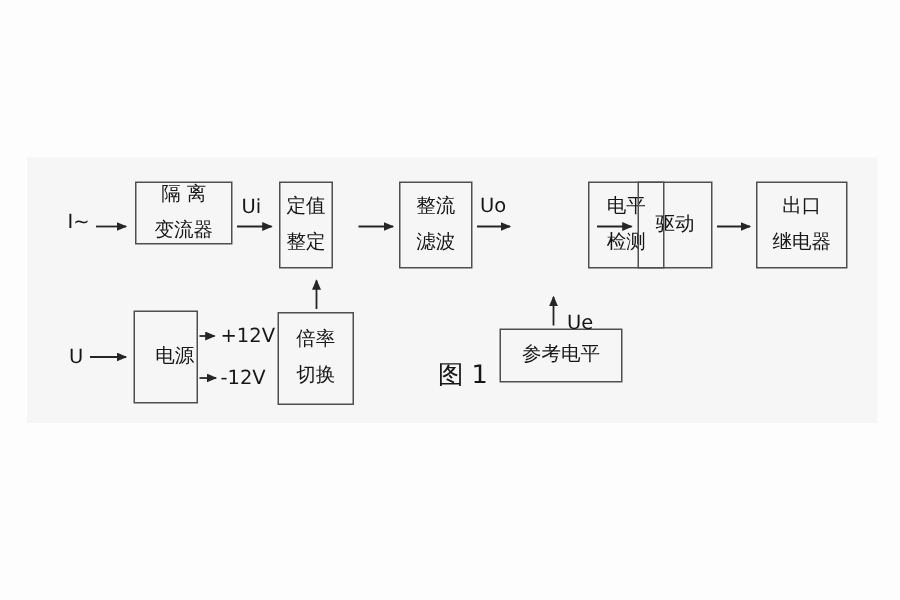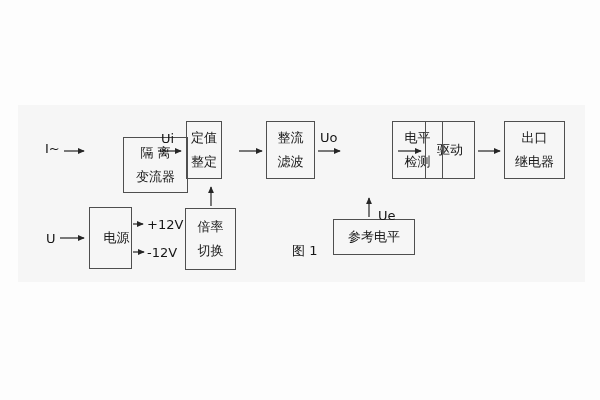--- a/index.html
+++ b/index.html
@@ -20,21 +20,21 @@
     border: 1px solid #4f4f4f;
     display: flex; flex-direction: column;
     align-items: center; justify-content: center;
     font-size: 13px; line-height: 24px; color: #161616;
     white-space: nowrap;
   }
   .lbl {
     position: absolute; font-size: 13px; color: #161616; white-space: nowrap;
     line-height: 15px;
   }
-  .caption { font-size: 13px; }
+  .caption { font-size: 17px; }
   svg.arrows { position: absolute; left: 0; top: 0; pointer-events: none; }
 </style>
 </head>
 <body>
 
 <div class="stage">
 
   <div class="photo-area"></div>
 
   <svg class="arrows" width="600" height="400">
@@ -49,21 +49,21 @@
     <line x1="318" y1="151" x2="340" y2="151" stroke="#262626" stroke-width="1.2" marker-end="url(#arr)"></line>
     <line x1="398" y1="151" x2="421" y2="151" stroke="#262626" stroke-width="1.2" marker-end="url(#arr)"></line>
     <line x1="478" y1="151" x2="500" y2="151" stroke="#262626" stroke-width="1.2" marker-end="url(#arr)"></line>
     <line x1="60" y1="238" x2="84" y2="238" stroke="#262626" stroke-width="1.2" marker-end="url(#arr)"></line>
     <line x1="133" y1="224" x2="143" y2="224" stroke="#262626" stroke-width="1.2" marker-end="url(#arr)"></line>
     <line x1="133" y1="252" x2="144" y2="252" stroke="#262626" stroke-width="1.2" marker-end="url(#arr)"></line>
     <line x1="211" y1="206" x2="211" y2="187" stroke="#262626" stroke-width="1.2" marker-end="url(#arr)"></line>
     <line x1="369" y1="217" x2="369" y2="198" stroke="#262626" stroke-width="1.2" marker-end="url(#arr)"></line>
   </svg>
 
-  <div class="block" style="left:90px; top:137px; width:65px; height:56px;margin-left:33px;">
+  <div class="block" style="left:90px; top:121px; width:65px; height:42px;">
     <span>隔 离</span>
     <span>变流器</span>
   </div>
 
   <div class="block" style="left:186px; top:121px; width:36px; height:58px;">
     <span>定值</span>
     <span>整定</span>
   </div>
 
   <div class="block" style="left:266px; top:121px; width:49px; height:58px;">

